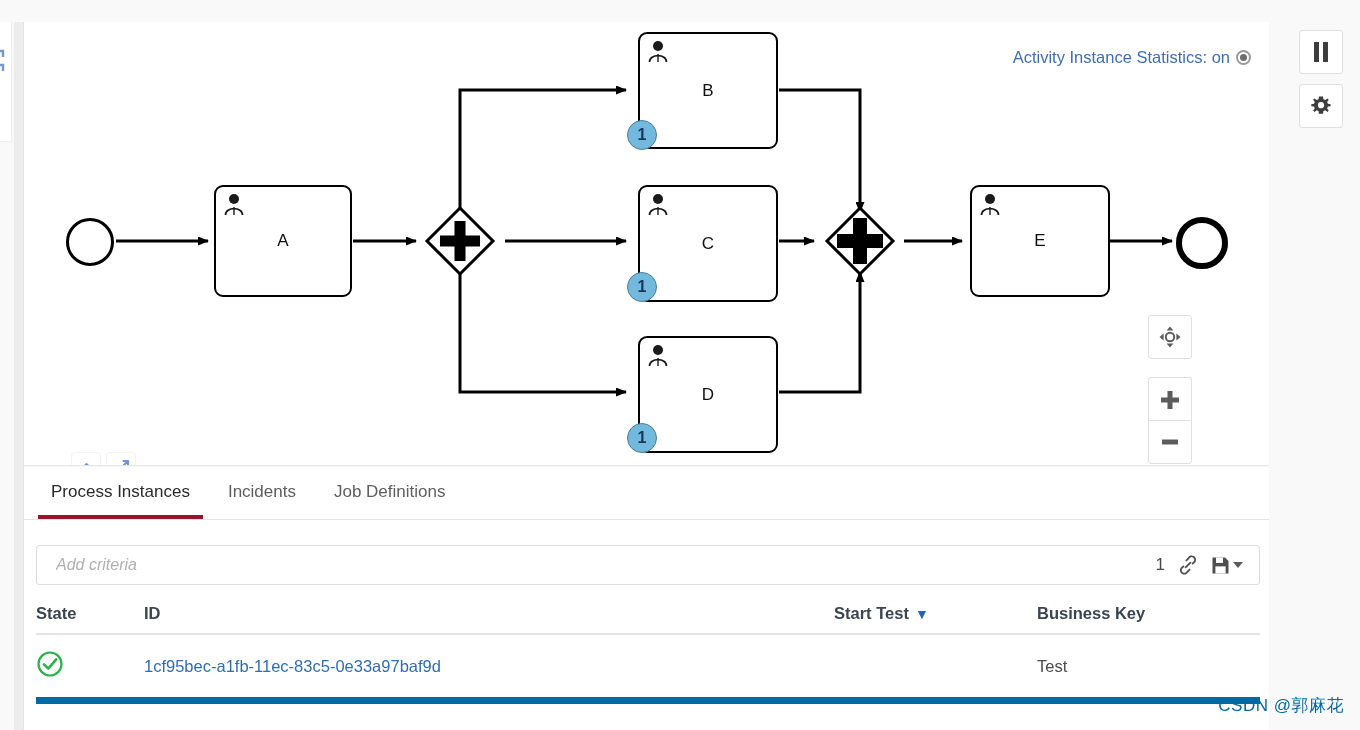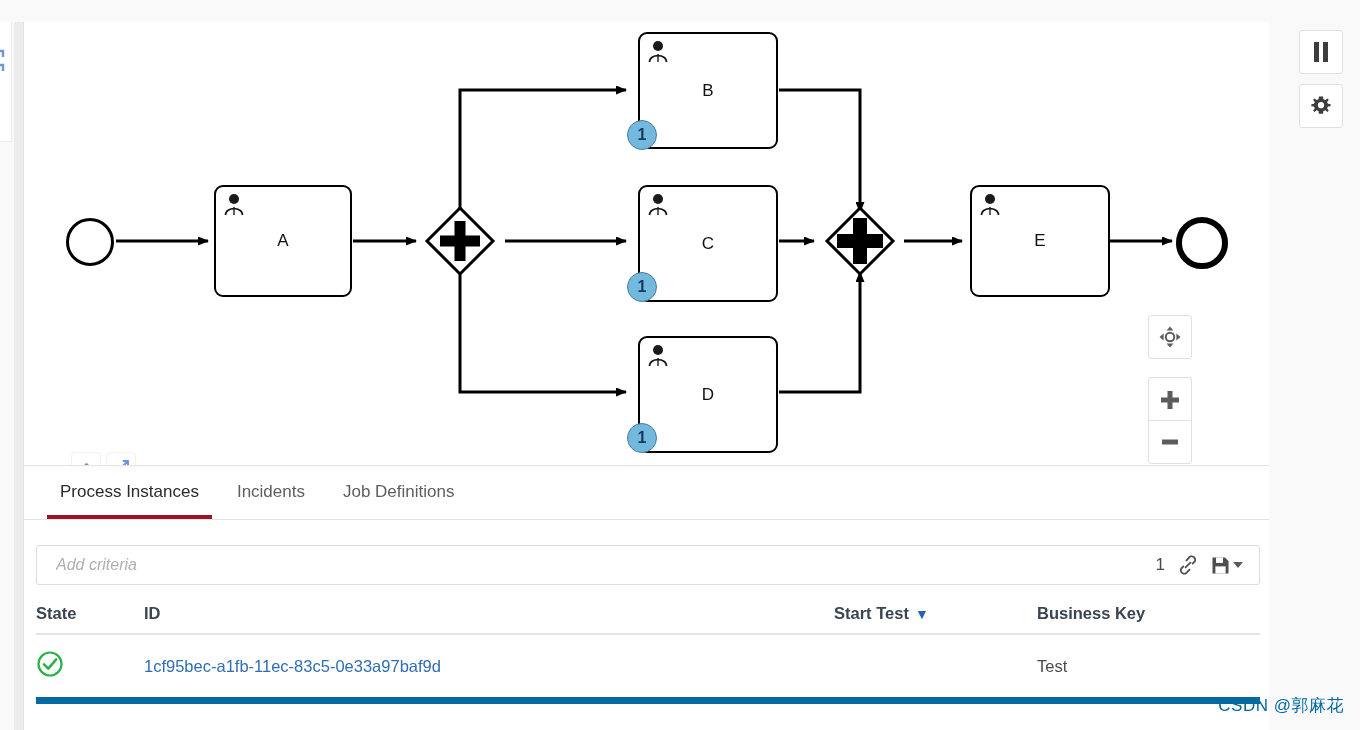--- a/index.html
+++ b/index.html
@@ -95,21 +95,21 @@
   #ctl-collapse { left: 47px; top: 430px; }
   #ctl-expand   { left: 82px; top: 430px; }
 
   
   .tabs {
     position: absolute; left: 24px; top: 467px;
     width: 1245px; height: 53px;
     background: #ffffff;
     border-bottom: 1px solid #e3e3e3;
     display: flex; align-items: flex-end;
-    padding-left: 23px;
+    padding-left: 14px;
   }
   .tab {
     font-size: 17px; color: #5e5e5e; padding: 0 13px 13px 13px;
     cursor: pointer; white-space: nowrap;
     border-bottom: 4px solid transparent;
     margin-right: 12px;
   }
   .tab.active { color: #2b2b2b; border-bottom-color: #9a132b; }
 
   
@@ -311,20 +311,24 @@
       <svg class="task-user-icon" width="22" height="24" viewBox="0 0 22 24">
         <circle cx="11" cy="7" r="5" fill="#1a1a1a"></circle>
         <path d="M2.5 23 C2.5 14.5 19.5 14.5 19.5 23" fill="none" stroke="#1a1a1a" stroke-width="1.8"></path>
         <path d="M11 15 L11 23" stroke="#1a1a1a" stroke-width="1.4"></path>
       </svg>
       <div class="task-label">E</div>
     </div>
 
     <div class="event end" style="left:1152px; top:195px; width:52px; height:52px;"></div>
 
+    <div class="stats-toggle">
+      <span>Activity Instance Statistics: on</span>
+      <span class="radio-on"></span>
+    </div>
 
     <div class="tool-btn" id="btn-fit">
       <svg width="24" height="24" viewBox="0 0 24 24">
         <circle cx="12" cy="12" r="4.2" fill="none" stroke="#5c5c5c" stroke-width="2"></circle>
         <path d="M12 1.5 L15.4 5.6 L8.6 5.6 Z" fill="#5c5c5c"></path>
         <path d="M12 22.5 L15.4 18.4 L8.6 18.4 Z" fill="#5c5c5c"></path>
         <path d="M1.5 12 L5.6 8.6 L5.6 15.4 Z" fill="#5c5c5c"></path>
         <path d="M22.5 12 L18.4 8.6 L18.4 15.4 Z" fill="#5c5c5c"></path>
       </svg>
     </div>

